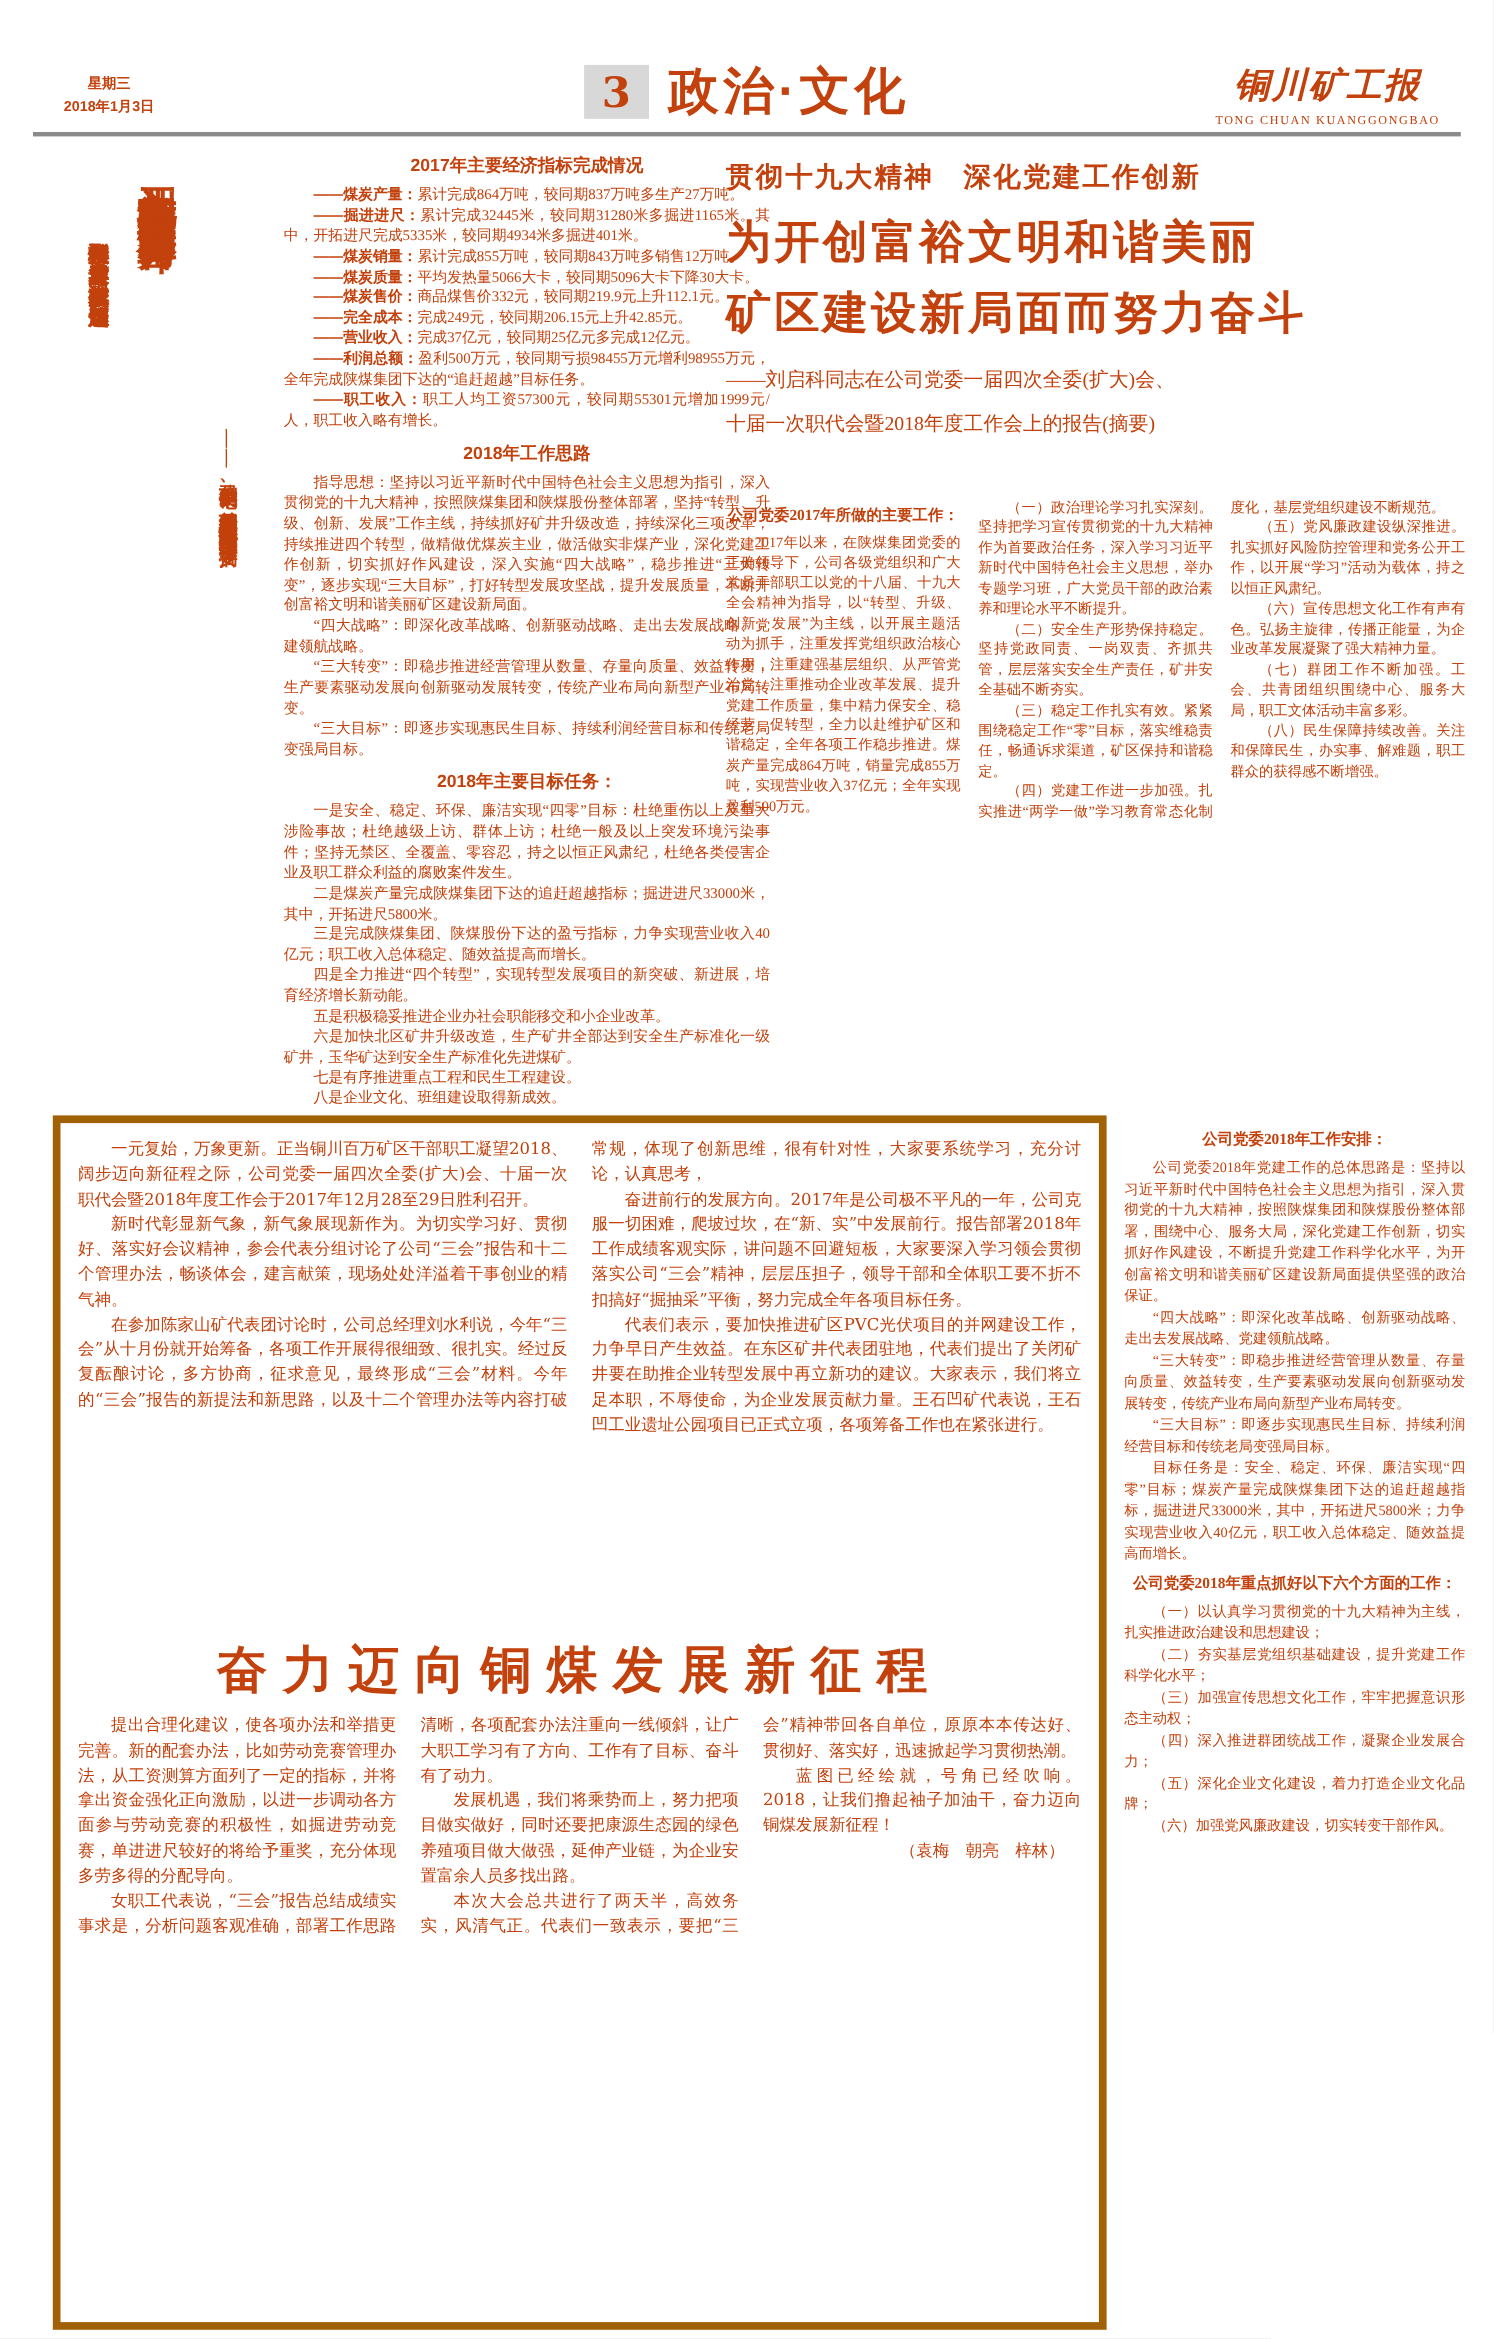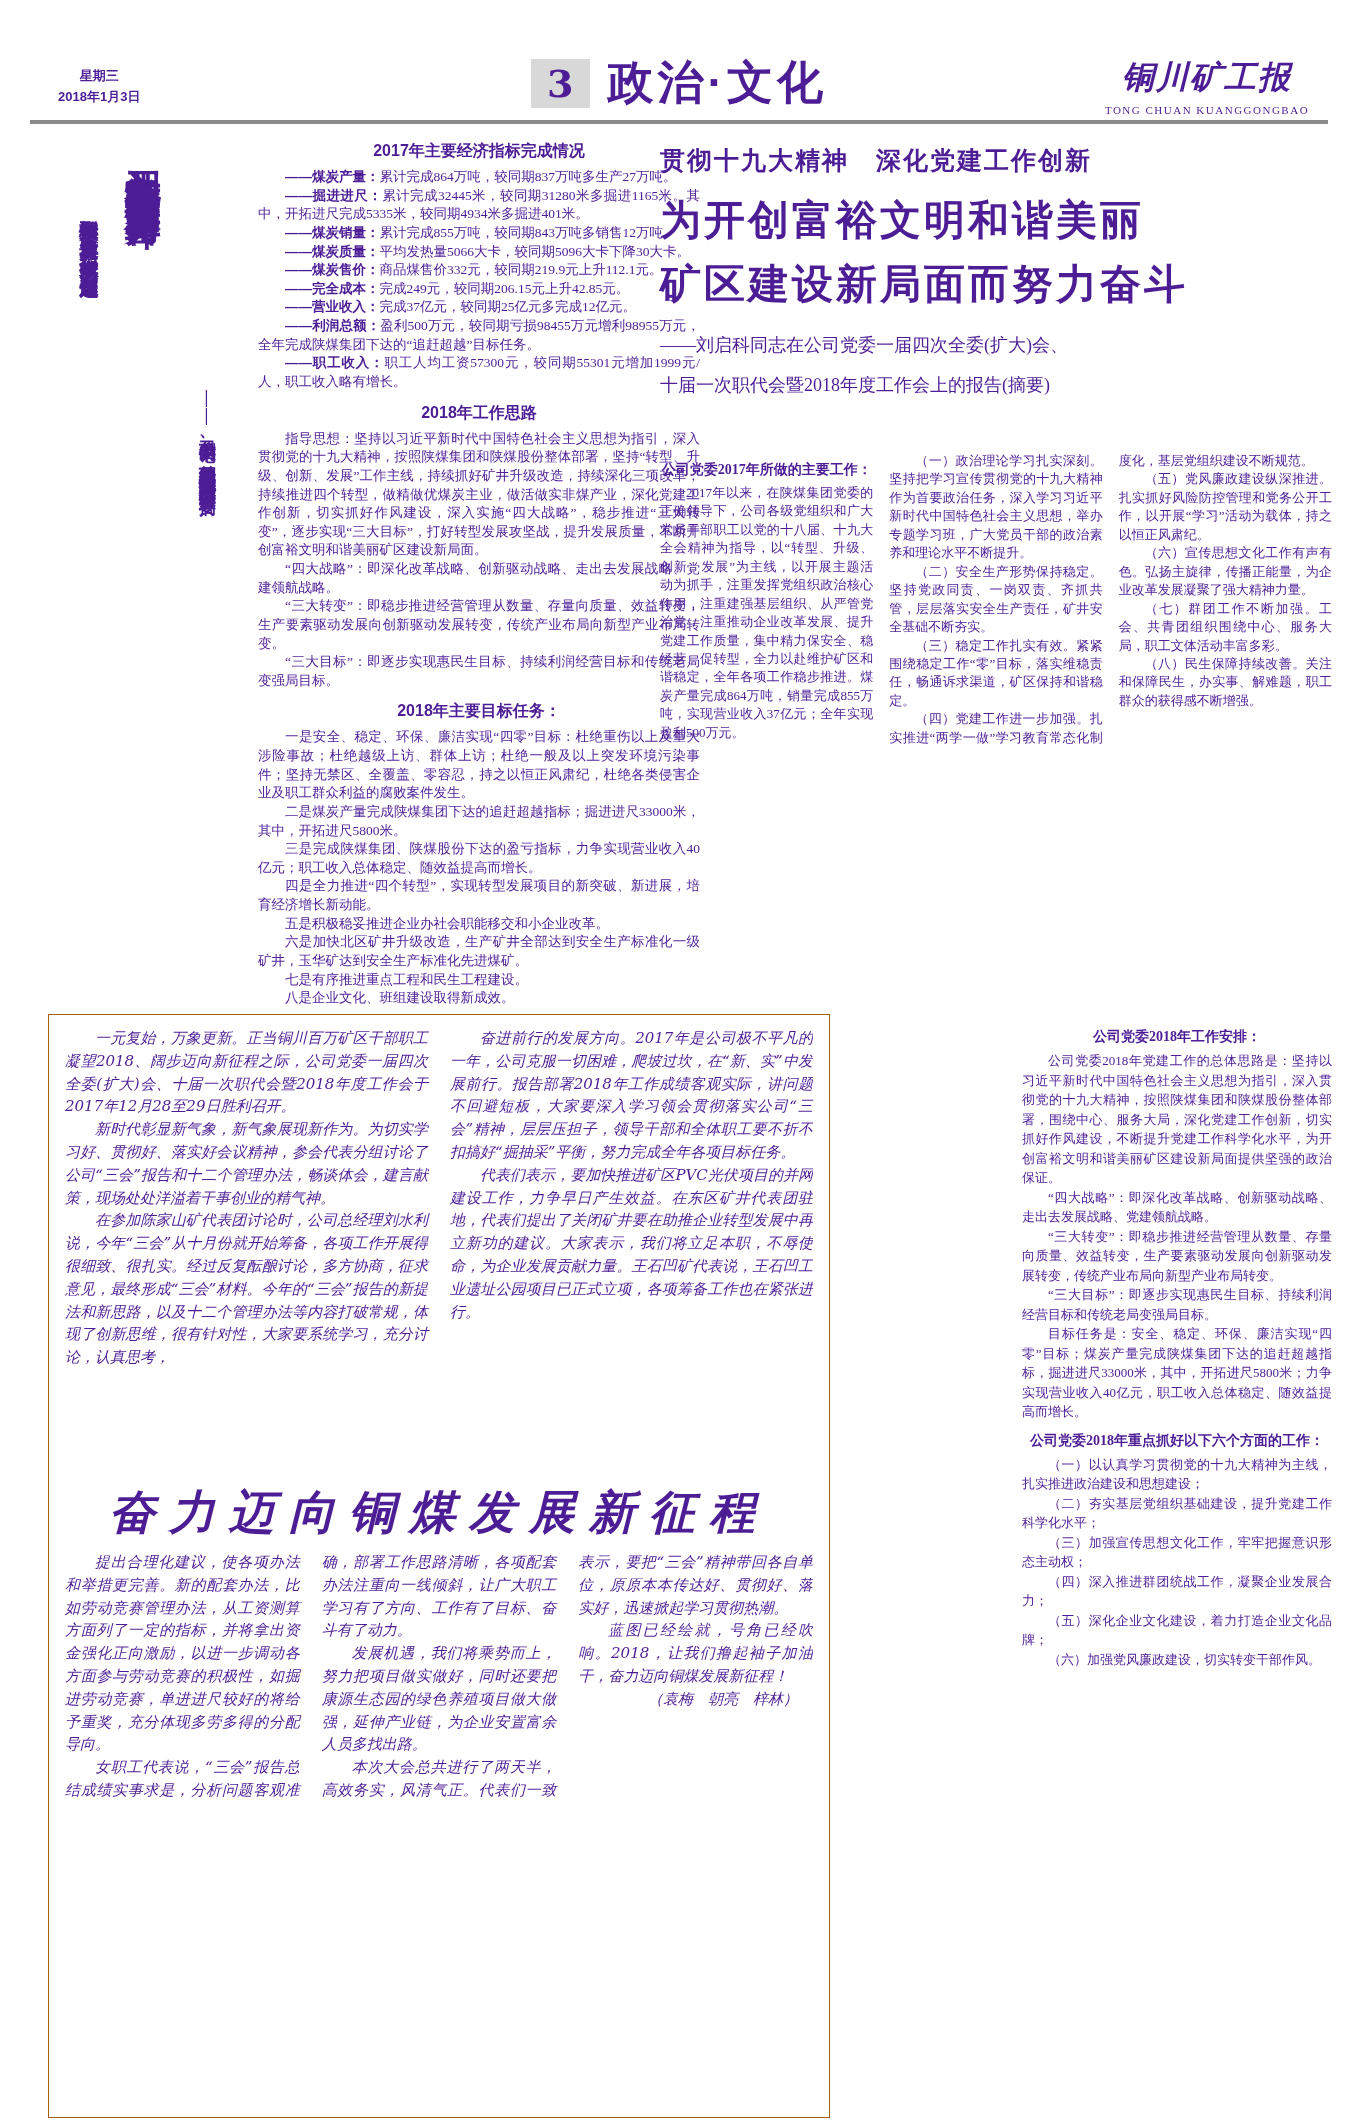--- a/index.html
+++ b/index.html
@@ -1,17 +1,17 @@
 <!DOCTYPE html>
 <html><head>
 <meta charset="utf-8">
 <style>
   html,body{margin:0;padding:0;background:#e8e8e8;}
   .page{position:relative;width:1358px;height:2126px;background:#fff;margin:0 auto;
-        font-family:"Liberation Serif",serif;color:#4c1d95;overflow:hidden;}
+        font-family:"Liberation Serif",serif;color:#c2410c;overflow:hidden;}
   
   .hdr{position:absolute;left:30px;right:30px;top:56px;height:60px;}
   .hdr-date{position:absolute;left:28px;top:10px;text-align:center;font-family:"Liberation Sans",sans-serif;
             font-weight:bold;font-size:13px;line-height:1.6;}
   .hdr-center{position:absolute;left:0;right:0;top:-4px;text-align:center;}
   .pageno{display:inline-block;background:#d8d8d8;font-size:38px;font-weight:bold;
           padding:2px 16px;vertical-align:middle;font-family:"DejaVu Serif",serif;}
   .section-title{display:inline-block;font-size:46px;font-weight:900;vertical-align:middle;
           font-family:"Liberation Sans",sans-serif;letter-spacing:4px;margin-left:14px;}
   .masthead{position:absolute;right:6px;top:0;text-align:center;width:230px;}
@@ -41,22 +41,22 @@
             line-height:1.55;letter-spacing:3px;margin-top:12px;}
   .r2-sub{font-weight:normal;font-size:18px;line-height:2.2;margin-top:10px;}
   .r2-body1{position:absolute;left:660px;top:452px;width:672px;height:556px;overflow:hidden;
             column-count:3;column-gap:16px;font-size:13px;line-height:1.42;text-align:justify;}
   .r2-body2{position:absolute;left:1022px;top:1018px;width:310px;height:1100px;overflow:hidden;
             font-size:13px;line-height:1.5;text-align:justify;}
   .r2-body1 p,.r2-body2 p{margin:0;text-indent:2em;}
   p.col-head{font-family:Liberation Serif, serif;font-weight:900;text-align:center;
              text-indent:0 !important;font-size:14px;margin:8px 0 4px 0 !important;}
   
-  .edi{position:absolute;left:48px;top:1014px;width:782px;height:1104px;border:1px solid #a16207;
-       box-sizing:border-box;padding:12px 16px;font-style:italic;font-family:"DejaVu Serif",serif;}
+  .edi{position:absolute;left:48px;top:1014px;width:958px;height:1104px;border:7px solid #a16207;
+       box-sizing:border-box;padding:12px 16px;font-family:"DejaVu Serif",serif;}
   .edi-top{height:446px;overflow:hidden;column-count:2;column-gap:22px;
            font-size:15px;line-height:1.52;text-align:justify;}
   .edi p{margin:0;text-indent:2em;}
   .edi-banner{height:78px;line-height:78px;text-align:center;font-weight:bold;font-size:46px;
               letter-spacing:14px;white-space:nowrap;font-family:"DejaVu Serif",serif;}
   .edi-bottom{height:524px;overflow:hidden;column-count:3;column-gap:22px;
               font-size:15px;line-height:1.52;text-align:justify;}
   .edi .byline{text-align:right;text-indent:0;padding-right:1em;}
 </style>
 </head>

